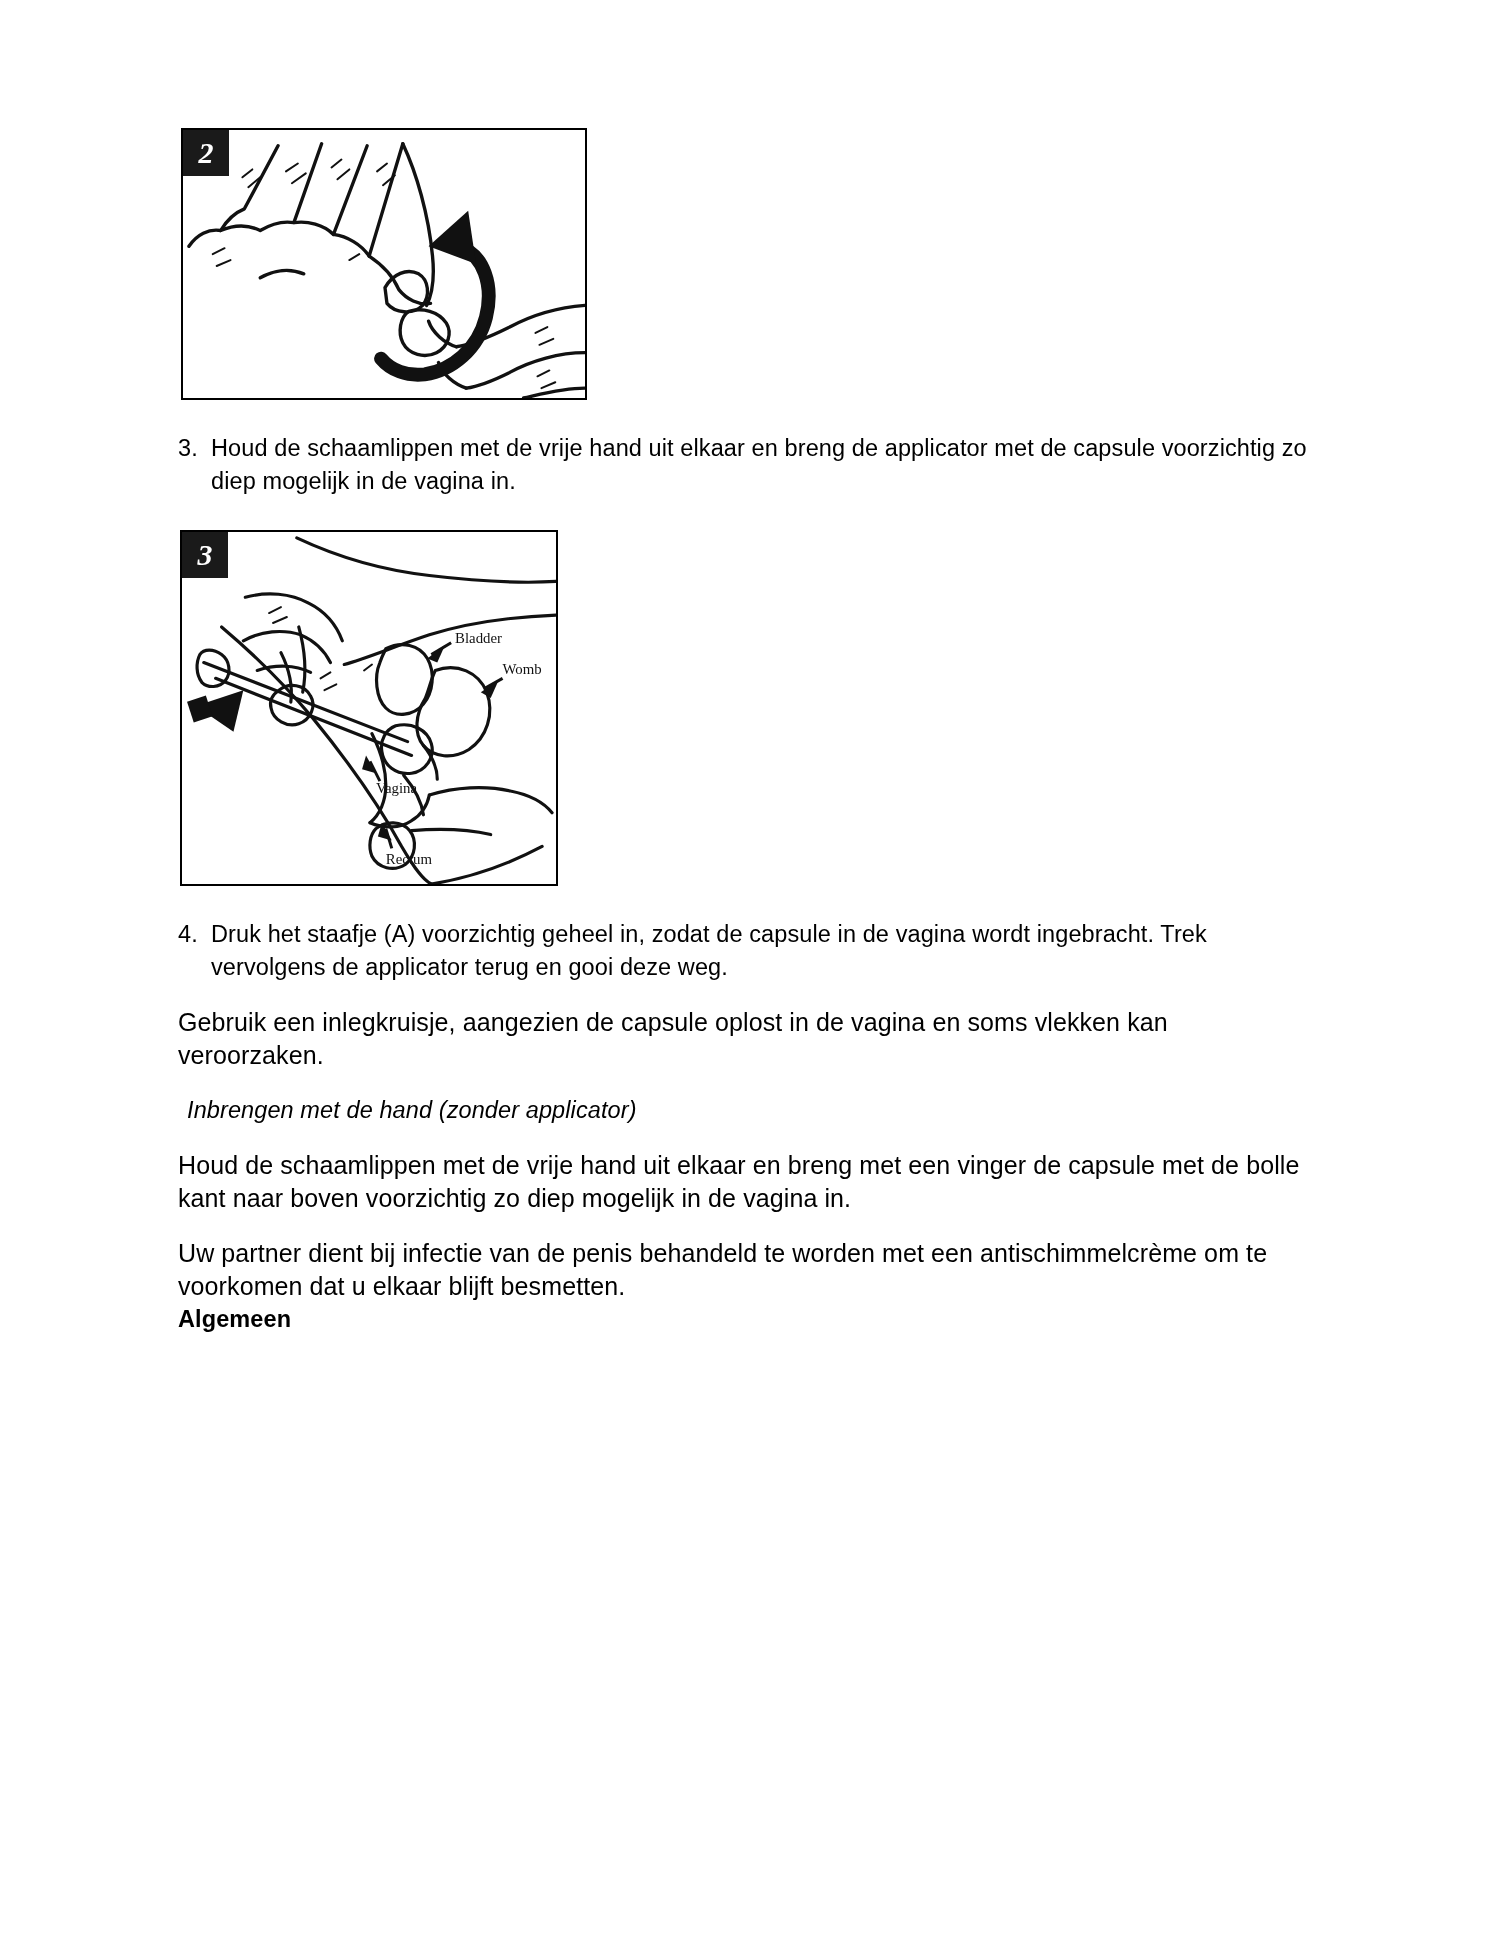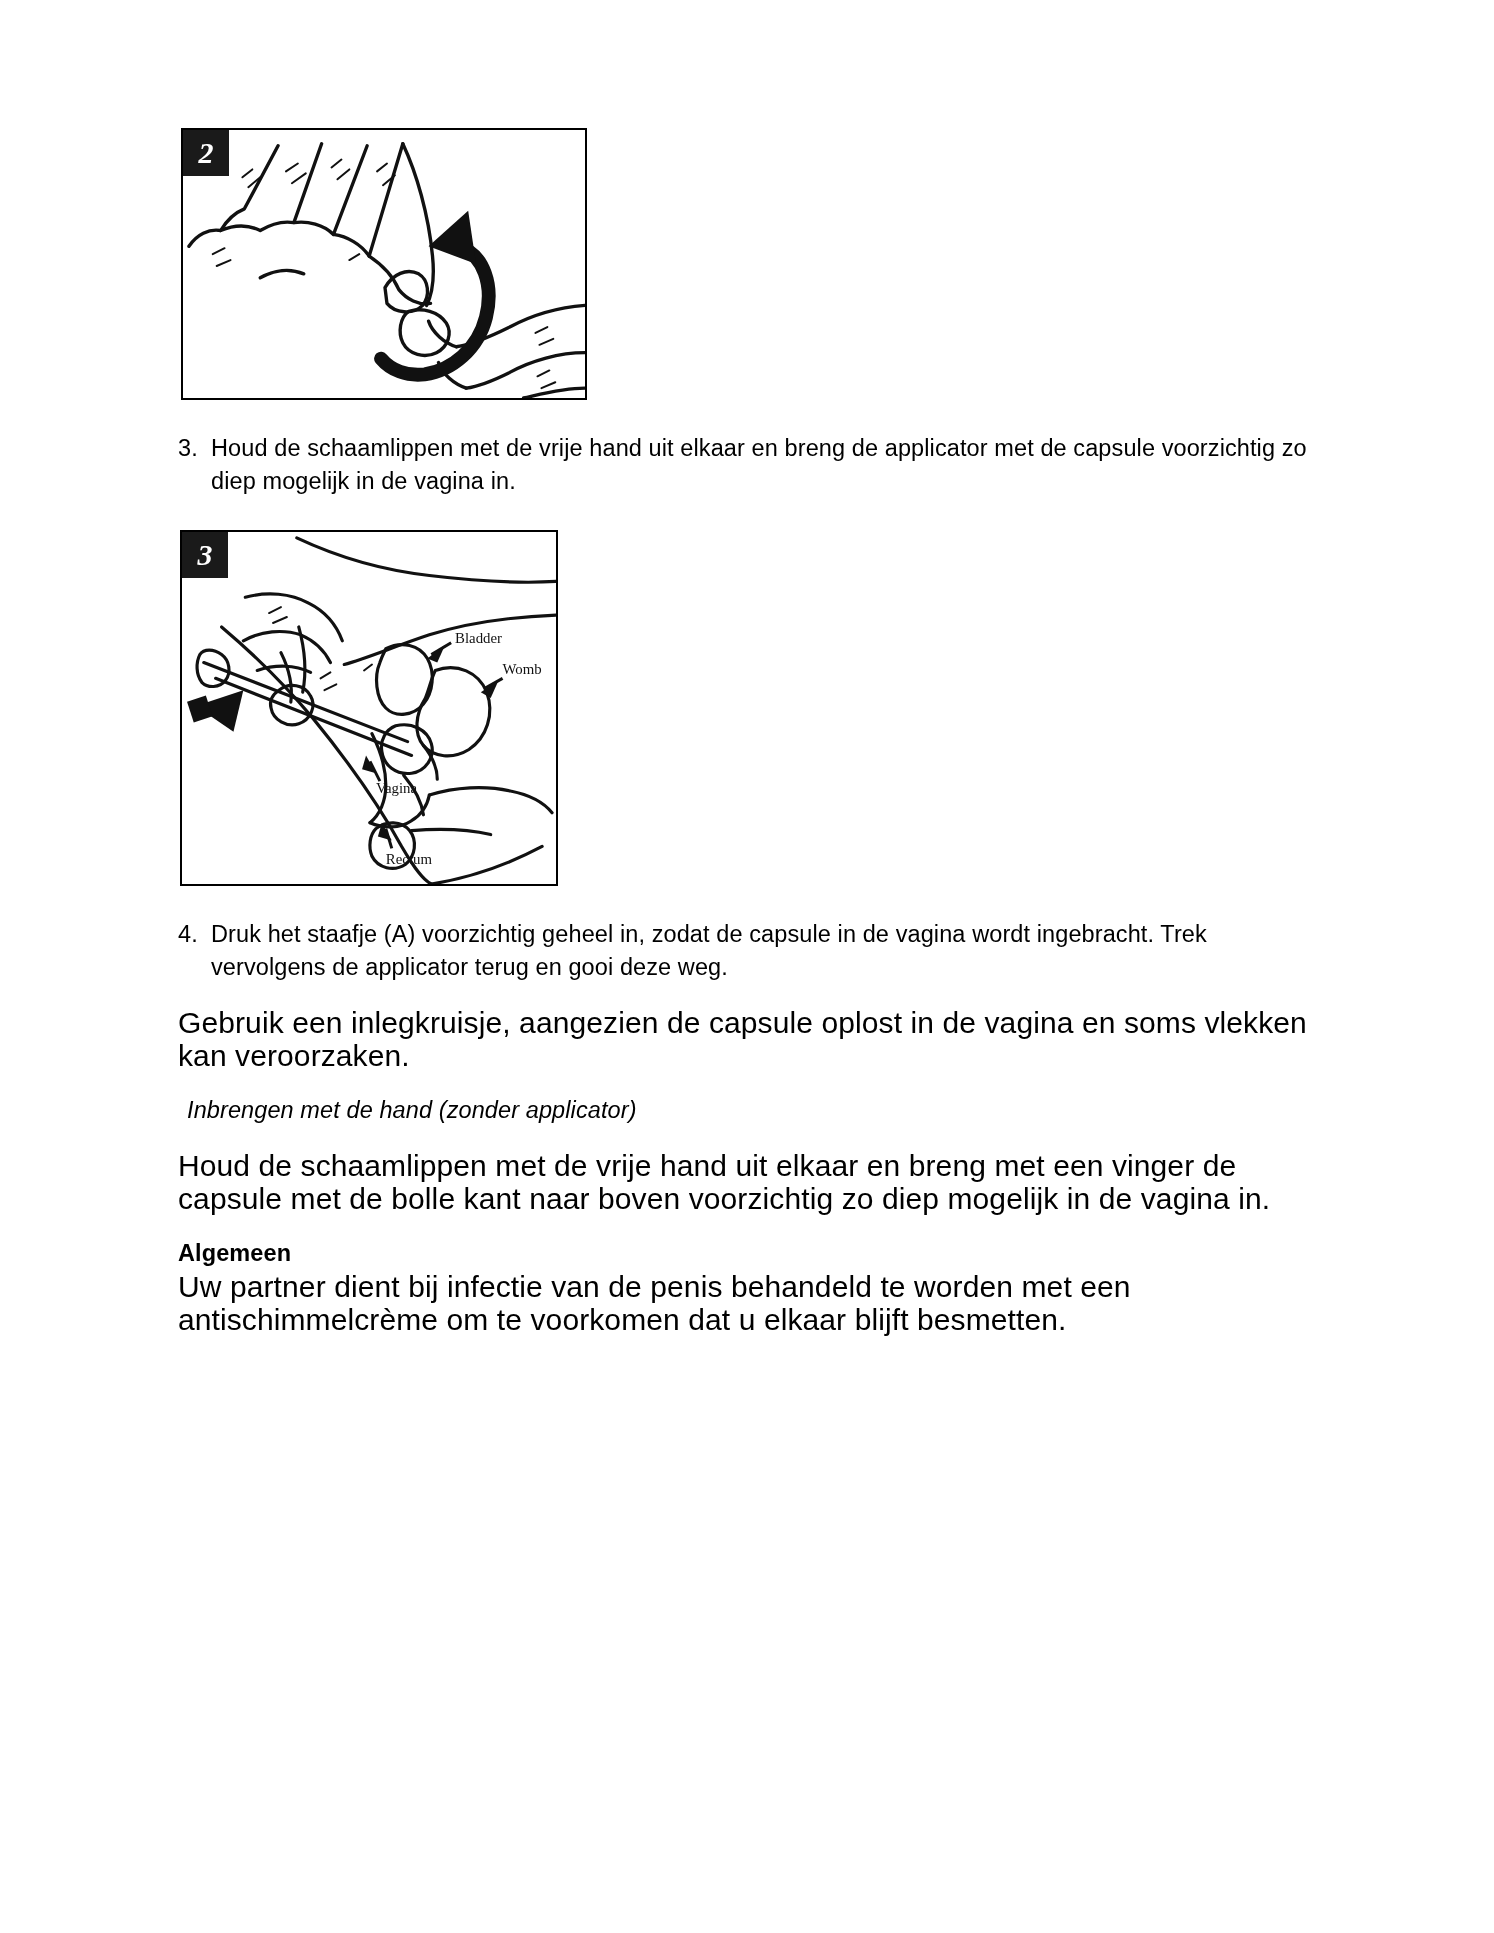--- a/index.html
+++ b/index.html
@@ -67,21 +67,21 @@
     margin: 0 0 0 3px;
   }
   #figure-3 {
     width: 378px;
     height: 356px;
     margin: 0 0 0 2px;
   }
 
   
   .para {
-    font-size: 30px;
+    font-size: 25px;
     line-height: 33px;
     letter-spacing: 0.1px;
     margin: 0;
     color: #000000;
   }
   .numbered {
     display: flex;
     font-size: 23.5px;
     line-height: 33px;
     letter-spacing: 0.1px;
@@ -264,20 +264,20 @@
     <div class="gap-s"></div>
 
     <p class="para italic-head">Inbrengen met de hand (zonder applicator)</p>
 
     <div class="gap-s"></div>
 
     <p class="para">Houd de schaamlippen met de vrije hand uit elkaar en breng met een vinger de capsule met de bolle kant naar boven voorzichtig zo diep mogelijk in de vagina in.</p>
 
     <div class="gap-s"></div>
 
+    <p class="para">Uw partner dient bij infectie van de penis behandeld te worden met een antischimmelcrème om te voorkomen dat u elkaar blijft besmetten.</p>
     <p class="para bold-head">Algemeen</p>
-    <p class="para">Uw partner dient bij infectie van de penis behandeld te worden met een antischimmelcrème om te voorkomen dat u elkaar blijft besmetten.</p>
 
     <div class="gap-s"></div>
 
 
   </div>
 </div>
 
 </body></html>

